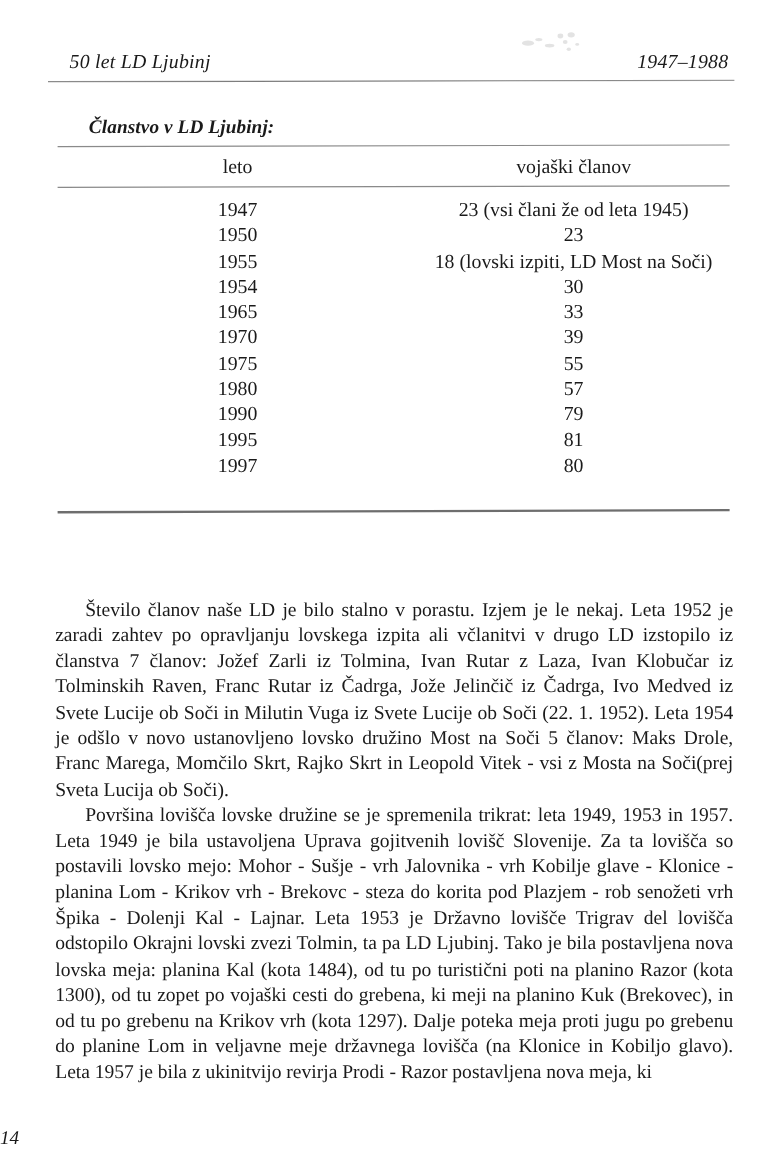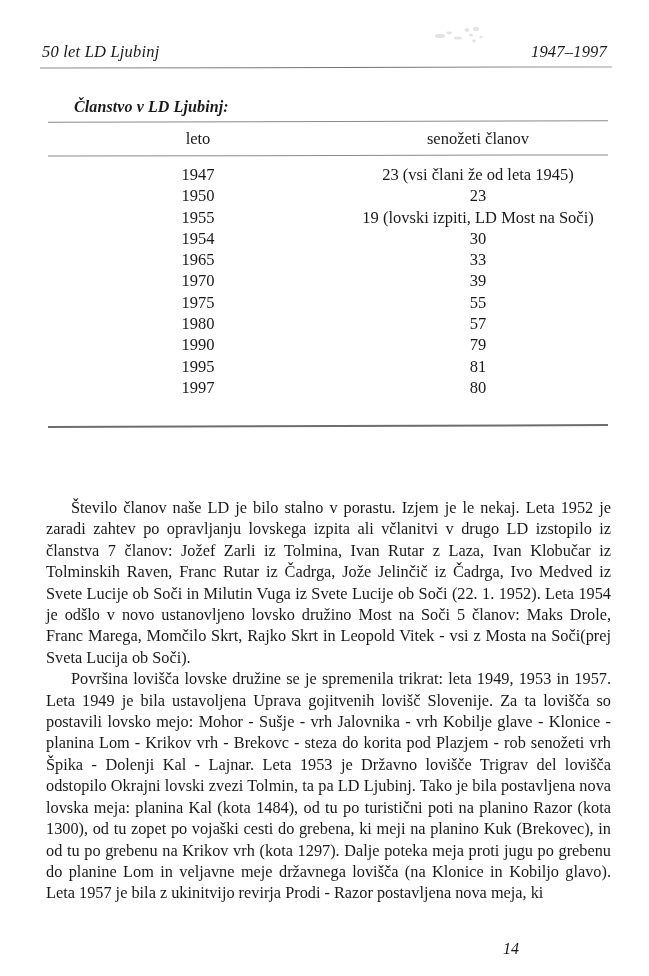--- a/index.html
+++ b/index.html
@@ -26,21 +26,21 @@
     left: 40px;
     top: 42px;
     width: 569px;
     display: flex;
     justify-content: space-between;
     align-items: baseline;
     font-style: italic;
     font-size: 16.5px;
     letter-spacing: 0.2px;
   }
-  .running-head .rh-left { padding-left: 2px; }
+  .running-head .rh-left { padding-left: 2px; margin-left: 16px; }
   .running-head .rh-right { padding-right: 2px; }
 
   .head-rule {
     position: absolute;
     left: 40px;
     top: 67px;
     width: 572px;
     height: 1px;
     background: linear-gradient(to right, #8c8c8c 0%, #6f6f6f 55%, #9b9b9b 100%);
     transform: rotate(-0.12deg);
@@ -118,33 +118,33 @@
     margin: 0;
     text-indent: 25px;
   }
 
   
   .folio {
     position: absolute;
     left: 0;
     top: 940px;
     width: 519px;
-    text-align: right;
+    text-align: left;
     font-style: italic;
     font-size: 16px;
   }
 </style>
 </head>
 <body>
 
 <div class="page">
 
   <div class="running-head">
     <span class="rh-left">50 let LD Ljubinj</span>
-    <span class="rh-right">1947–1997</span>
+    <span class="rh-right">1947–1988</span>
   </div>
 
   <div class="head-rule"></div>
 
   <svg class="scan-smudge" viewBox="0 0 58 22" xmlns="http://www.w3.org/2000/svg">
     <g fill="#b0b0b0">
       <ellipse cx="8" cy="12" rx="5" ry="2.2"></ellipse>
       <ellipse cx="17" cy="9" rx="3" ry="1.4"></ellipse>
       <ellipse cx="26" cy="14" rx="4" ry="1.6"></ellipse>
       <ellipse cx="35" cy="6" rx="2.4" ry="2"></ellipse>
@@ -158,35 +158,35 @@
   <div class="table-caption">Članstvo v LD Ljubinj:</div>
 
   <div class="tbl-rule r1"></div>
   <div class="tbl-rule r2"></div>
   <div class="tbl-rule r3"></div>
 
   <table class="members">
     <thead>
       <tr>
         <th class="col-year">leto</th>
-        <th class="col-count">senožeti članov</th>
+        <th class="col-count">vojaški članov</th>
       </tr>
     </thead>
     <tbody>
       <tr>
         <td>1947</td>
         <td>23 (vsi člani že od leta 1945)</td>
       </tr>
       <tr>
         <td>1950</td>
         <td>23</td>
       </tr>
       <tr>
         <td>1955</td>
-        <td>19 (lovski izpiti, LD Most na Soči)</td>
+        <td>18 (lovski izpiti, LD Most na Soči)</td>
       </tr>
       <tr>
         <td>1954</td>
         <td>30</td>
       </tr>
       <tr>
         <td>1965</td>
         <td>33</td>
       </tr>
       <tr>

